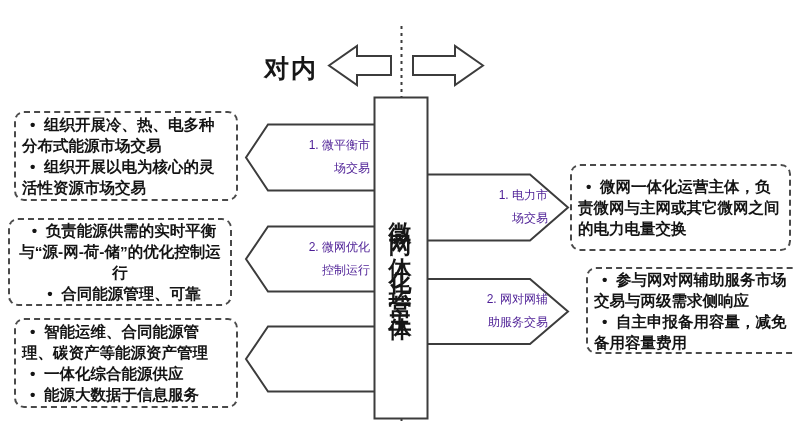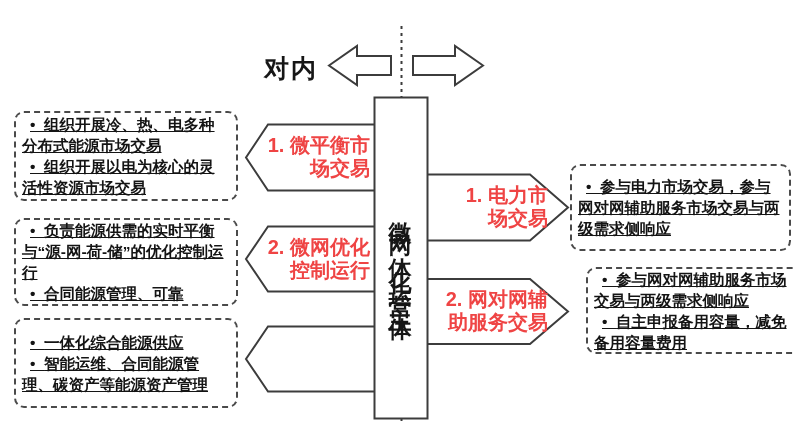--- a/index.html
+++ b/index.html
@@ -11,38 +11,38 @@
     color:#161616;
     overflow:hidden;
     margin-top:24px;
   }
   .layer{position:absolute;left:0;top:0;width:796px;height:422px;}
   .abs{position:absolute;}
   .dir-label{
     font-size:25px;font-weight:bold;letter-spacing:2px;color:#161616;
   }
   .chev-label{
-    font-size:20px;font-weight:bold;line-height:23px;
-    white-space:pre-line;color:#ef4444;
+    font-size:12px;font-weight:normal;line-height:23px;
+    white-space:pre-line;color:#4c1d95;
   }
   .chev-label.left{text-align:right;}
   .chev-label.right{text-align:right;}
   .center-title{
     display:flex;align-items:center;justify-content:center;
     writing-mode:vertical-rl;text-orientation:upright;
     font-size:23px;font-weight:bold;letter-spacing:12px;color:#161616;
   }
   .note{
     box-sizing:border-box;
     border:2px dashed #4a4a4a;border-radius:10px;
     padding:2px 6px;
     font-size:15.5px;font-weight:bold;line-height:21px;color:#141414;
     display:flex;flex-direction:column;justify-content:center;
   }
-  .bullet{text-indent:8px;text-decoration:underline;}
+  .bullet{text-indent:8px;}
   .bullet::before{content:"\2022\00a0\00a0";}
 </style>
 </head>
 <body>
 
 <div class="canvas">
 
   <svg class="layer" viewBox="0 0 796 422">
     <g fill="#ffffff" stroke="#3c3c3c" stroke-width="2">
       <line x1="401.5" y1="2" x2="401.5" y2="420" fill="none" stroke-dasharray="3 4"></line>
@@ -68,30 +68,31 @@
 
   <div class="abs chev-label right" style="left:436px;top:160px;width:112px;">1. 电力市
 场交易</div>
   <div class="abs chev-label right" style="left:436px;top:264px;width:112px;">2. 网对网辅
 助服务交易</div>
 
   <div class="abs note" style="left:14px;top:87px;width:224px;height:90px;">
       <div class="bullet">组织开展冷、热、电多种分布式能源市场交易</div>
       <div class="bullet">组织开展以电为核心的灵活性资源市场交易</div>
     </div>
-  <div class="abs note" style="left:14px;top:194px;width:224px;height:88px;">
+  <div class="abs note" style="left:8px;top:194px;width:224px;height:88px;text-align:center;">
       <div class="bullet">负责能源供需的实时平衡与“源-网-荷-储”的优化控制运行</div>
       <div class="bullet">合同能源管理、可靠</div>
     </div>
   <div class="abs note" style="left:14px;top:294px;width:224px;height:90px;">
+      <div class="bullet">智能运维、合同能源管理、碳资产等能源资产管理</div>
       <div class="bullet">一体化综合能源供应</div>
-      <div class="bullet">智能运维、合同能源管理、碳资产等能源资产管理</div>
+      <div class="bullet">能源大数据于信息服务</div>
     </div>
 
   <div class="abs note" style="left:570px;top:140px;width:221px;height:87px;">
-      <div class="bullet">参与电力市场交易，参与网对网辅助服务市场交易与两级需求侧响应</div>
+      <div class="bullet">微网一体化运营主体，负责微网与主网或其它微网之间的电力电量交换</div>
     </div>
   <div class="abs note" style="left:586px;top:243px;width:221px;height:87px;">
       <div class="bullet">参与网对网辅助服务市场交易与两级需求侧响应</div>
       <div class="bullet">自主申报备用容量，减免备用容量费用</div>
     </div>
 
 </div>
 
 </body></html>

